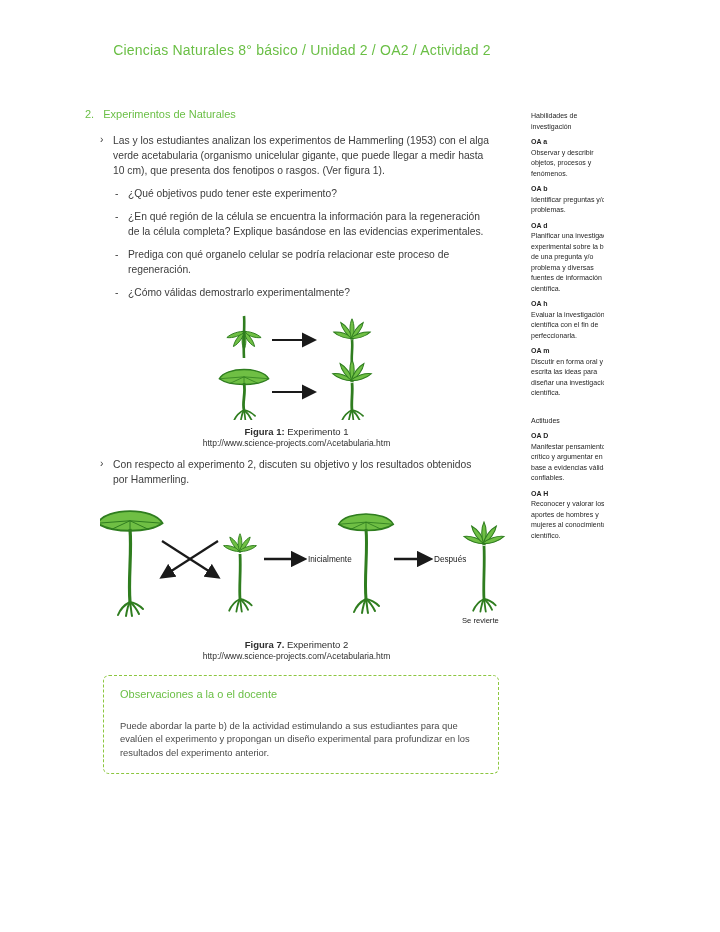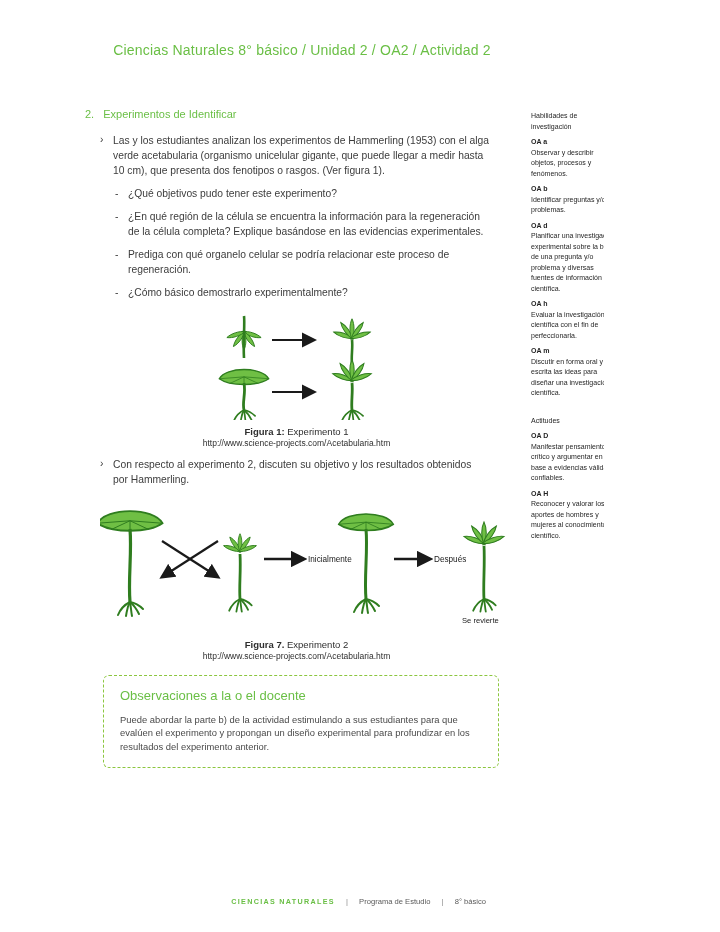--- a/index.html
+++ b/index.html
@@ -38,21 +38,21 @@
   .figure svg { display:inline-block; }
   .fig-caption { font-size:9.5px; color:#2e2e2e; margin-top:2px; }
   .fig-caption b { font-weight:bold; }
   .fig-source { font-size:8.5px; color:#2e2e2e; margin-top:1px; }
 
   .teacher-box {
     margin:14px 0 0 18px; width:396px;
     border:1px dashed #8cc63f; border-radius:6px;
     padding:12px 16px 14px;
   }
-  .tb-title { color:#6abf45; font-size:13px; margin-bottom:10px; }
+  .tb-title { color:#6abf45; font-size:11px; margin-bottom:19px; }
   .tb-p { font-size:9.4px; line-height:1.42; color:#4a4a4a; margin-bottom:6px; }
   .tb-p:last-child { margin-bottom:0; }
 
   .sidebar {
     position:absolute; top:111px; left:531px; width:86px;
     font-size:7px; line-height:1.5; color:#1f1f1f;
   }
   .sb-title { margin-bottom:5px; }
   .sb-item { margin-bottom:5px; }
   .sb-code { font-weight:bold; }
@@ -98,31 +98,31 @@
       </marker>
     </defs>
   </svg>
 
   <div class="doc-title">Ciencias Naturales 8° básico / Unidad 2 / OA2 / Actividad 2</div>
 
   <div class="content">
 
     <div class="section-head">
       <span>2.</span>
-      <span>Experimentos de Identificar</span>
+      <span>Experimentos de Naturales</span>
     </div>
 
     <div class="bullets">
       <div class="bullet">Las y los estudiantes analizan los experimentos de Hammerling (1953) con el alga verde acetabularia (organismo unicelular gigante, que puede llegar a medir hasta 10 cm), que presenta dos fenotipos o rasgos. (Ver figura 1).</div>
 
       <ul class="questions">
         <li class="subq">¿Qué objetivos pudo tener este experimento?</li>
         <li class="subq">¿En qué región de la célula se encuentra la información para la regeneración de la célula completa? Explique basándose en las evidencias experimentales.</li>
         <li class="subq">Prediga con qué organelo celular se podría relacionar este proceso de regeneración.</li>
-        <li class="subq">¿Cómo básico demostrarlo experimentalmente?</li>
+        <li class="subq">¿Cómo válidas demostrarlo experimentalmente?</li>
       </ul>
 
       <figure class="figure">
         <svg viewBox="0 0 250 112" width="250" height="112">
 
           <g transform="translate(72,24)">
             <use href="#cap-palm" transform="scale(0.75) rotate(180)"></use>
             <path d="M0,-16 C1,-8 -1,10 0,26" fill="none" stroke="#2f7d1f" stroke-width="2.6"></path>
           </g>
           <line x1="100" y1="32" x2="142" y2="32" stroke="#1a1a1a" stroke-width="2.2" marker-end="url(#arrow-head)"></line>
@@ -229,21 +229,14 @@
     <div class="sb-item">
       <div class="sb-code">OA D</div>
       <div class="sb-text">Manifestar pensamiento crítico y argumentar en base a evidencias válidas y confiables.</div>
     </div>
     <div class="sb-item">
       <div class="sb-code">OA H</div>
       <div class="sb-text">Reconocer y valorar los aportes de hombres y mujeres al conocimiento científico.</div>
     </div>
   </aside>
 
-  <div class="footer">
-    <span class="brand">CIENCIAS NATURALES</span>
-    <span class="sep">|</span>
-    <span>Programa de Estudio</span>
-    <span class="sep">|</span>
-    <span>8° básico</span>
-  </div>
 
 </div>
 
 </body></html>

